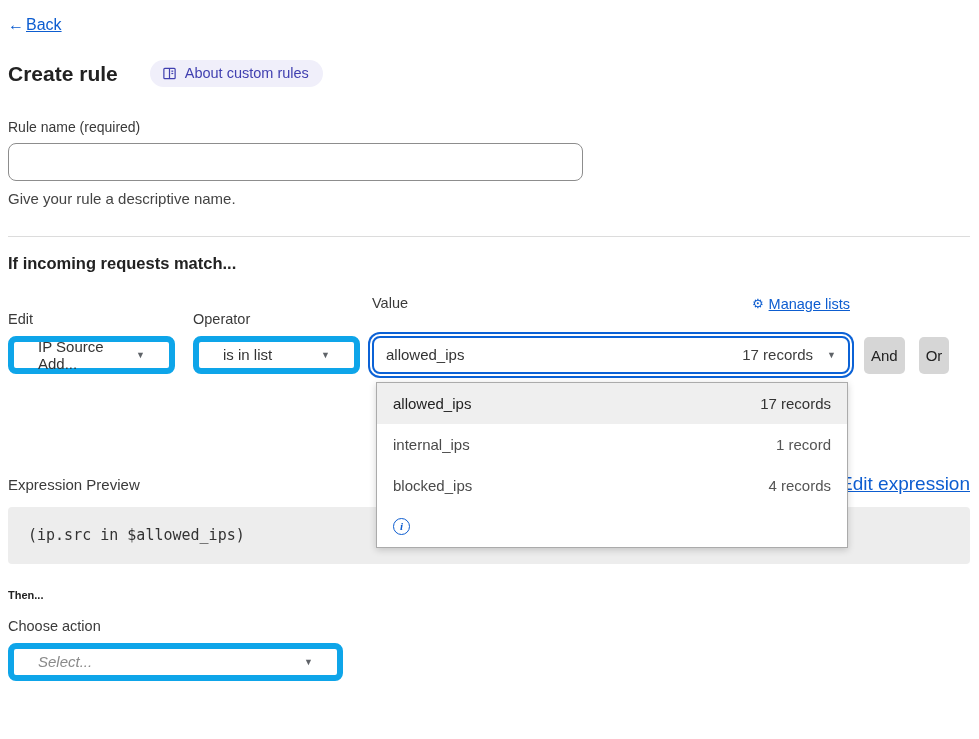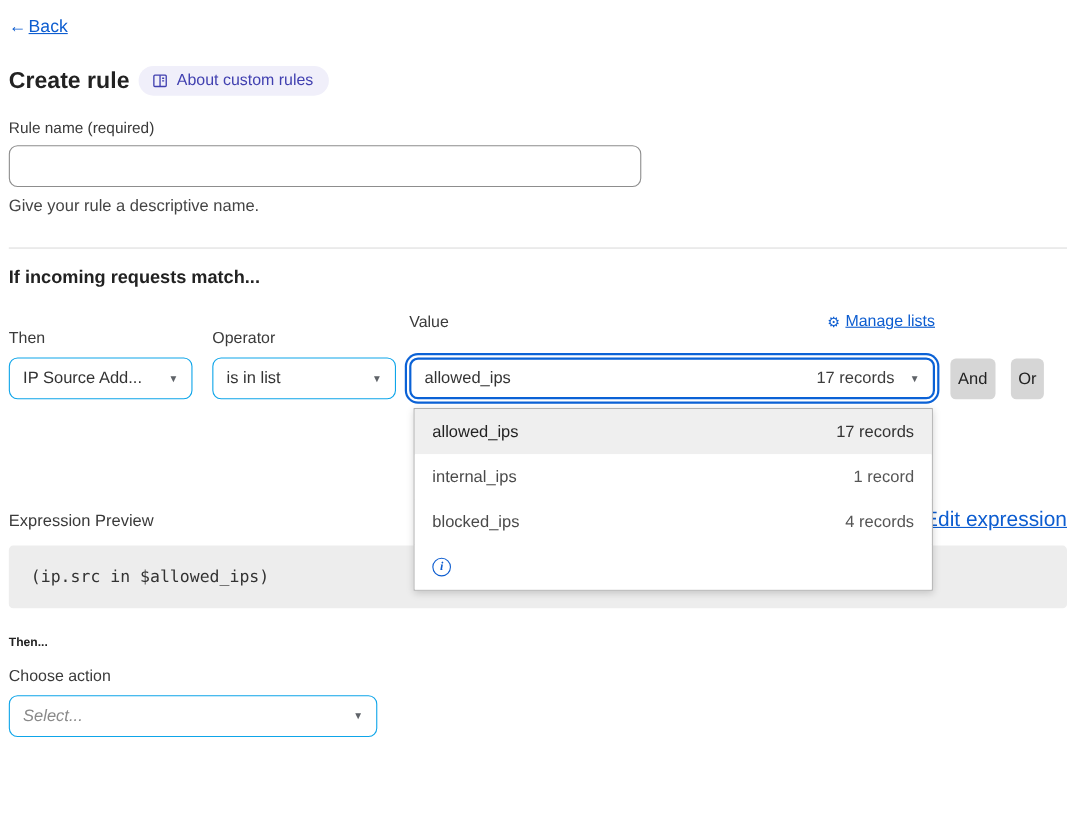--- a/index.html
+++ b/index.html
@@ -12,21 +12,21 @@
     overflow: hidden;
   }
   .page { padding: 16px 9px 0 8px; width: 979px; }
 
   
   .back-row { margin-bottom: 26px; font-size: 16px; }
   .back-arrow { color: #0d5dd0; margin-right: 2px; text-decoration: none; }
   .back-link { color: #0d5dd0; text-decoration: underline; cursor: pointer; font-size: 16px; }
 
   
-  .title-row { display: flex; align-items: center; gap: 8px; margin-bottom: 21px; }
+  .title-row { display: flex; align-items: center; gap: 32px; margin-bottom: 32px; }
   .page-title { font-size: 21px; font-weight: bold; color: #222; }
   .about-badge {
     display: inline-flex; align-items: center; gap: 8px;
     background: #f0effa; color: #4140b0;
     padding: 5px 14px 6px 12px; border-radius: 14px;
     font-size: 14.5px; cursor: pointer;
   }
   .about-badge svg { display: block; }
 
   
@@ -48,23 +48,23 @@
   .col-field { width: 167px; margin-right: 18px; }
   .col-operator { width: 167px; margin-right: 12px; }
   .col-value { width: 478px; margin-right: 14px; }
   .col-label { font-size: 14.5px; color: #3a3a3a; margin-bottom: 9px; }
   .value-label-row { display: flex; justify-content: space-between; align-items: baseline; margin-bottom: 24px; text-align: center; }
   .manage-lists { font-size: 14.5px; color: #0d5dd0; cursor: pointer; display: inline-flex; align-items: center; gap: 5px; }
   .manage-lists .link-text { text-decoration: underline; }
   .gear { font-size: 13px; line-height: 1; }
 
   .select-box {
-    height: 38px; border: 1px solid #0ea5e9; border-radius: 8px;
+    height: 38px; border: 6px solid #0ea5e9; border-radius: 8px;
     display: flex; align-items: center; justify-content: space-between;
-    padding: 0 12px; font-size: 15px; color: #333;
+    padding: 0 24px; font-size: 15px; color: #333;
     background: #fff; cursor: pointer;
   }
   .caret { font-size: 9px; color: #5f6368; margin-left: 10px; }
   .select-value-focused {
     position: relative;
     height: 38px; border: 2px solid #0b62d6; border-radius: 8px;
     box-shadow: 0 0 0 2px #ffffff, 0 0 0 4px #0b62d6;
     display: flex; align-items: center; justify-content: space-between;
     padding: 0 12px; font-size: 15px; color: #333; background: #fff; cursor: pointer;
   }
@@ -159,21 +159,21 @@
   </div>
 
   <hr class="divider">
 
   <div>
     <h2 class="section-heading">If incoming requests match...</h2>
 
     <div class="match-row">
 
       <div class="col col-field">
-        <div class="col-label">Then</div>
+        <div class="col-label">Edit</div>
         <div class="select-box">
           <span>IP Source Add...</span>
           <span class="caret">▼</span>
         </div>
       </div>
 
       <div class="col col-operator">
         <div class="col-label">Operator</div>
         <div class="select-box">
           <span>is in list</span>

